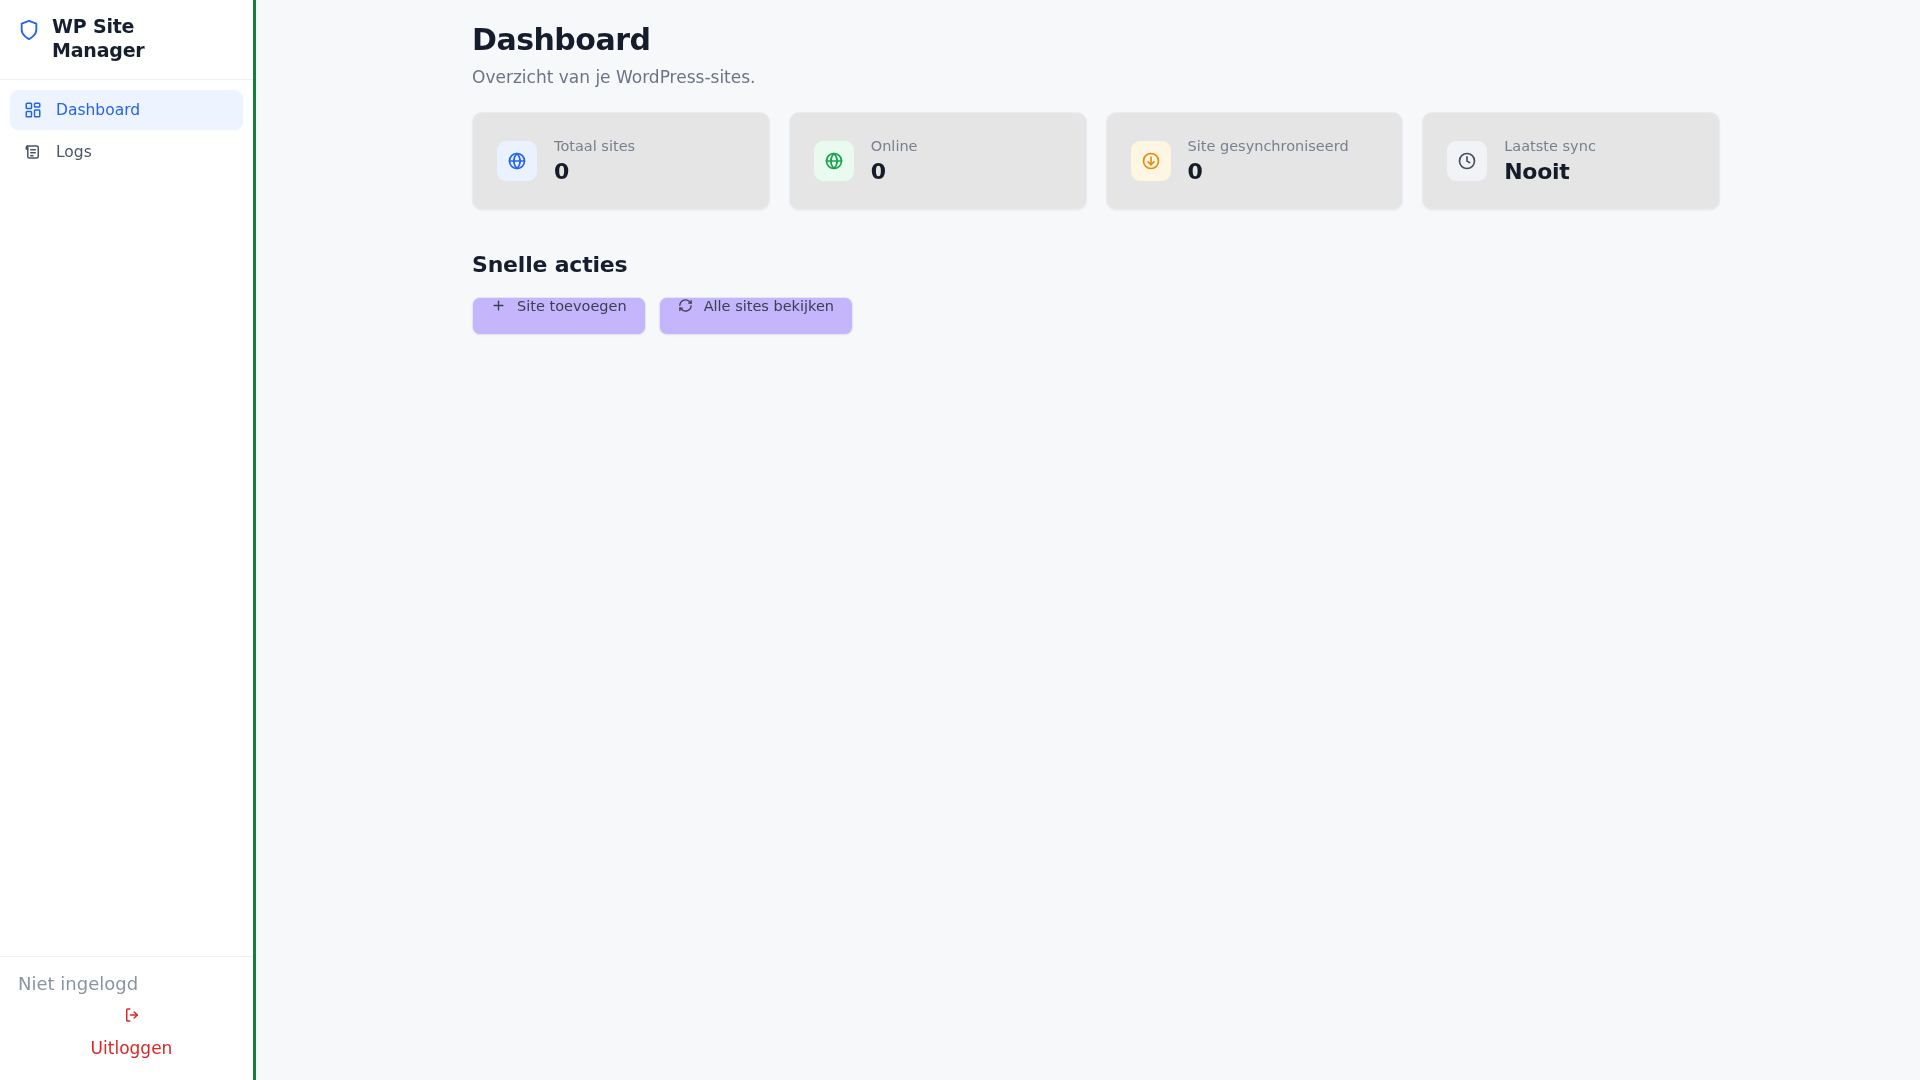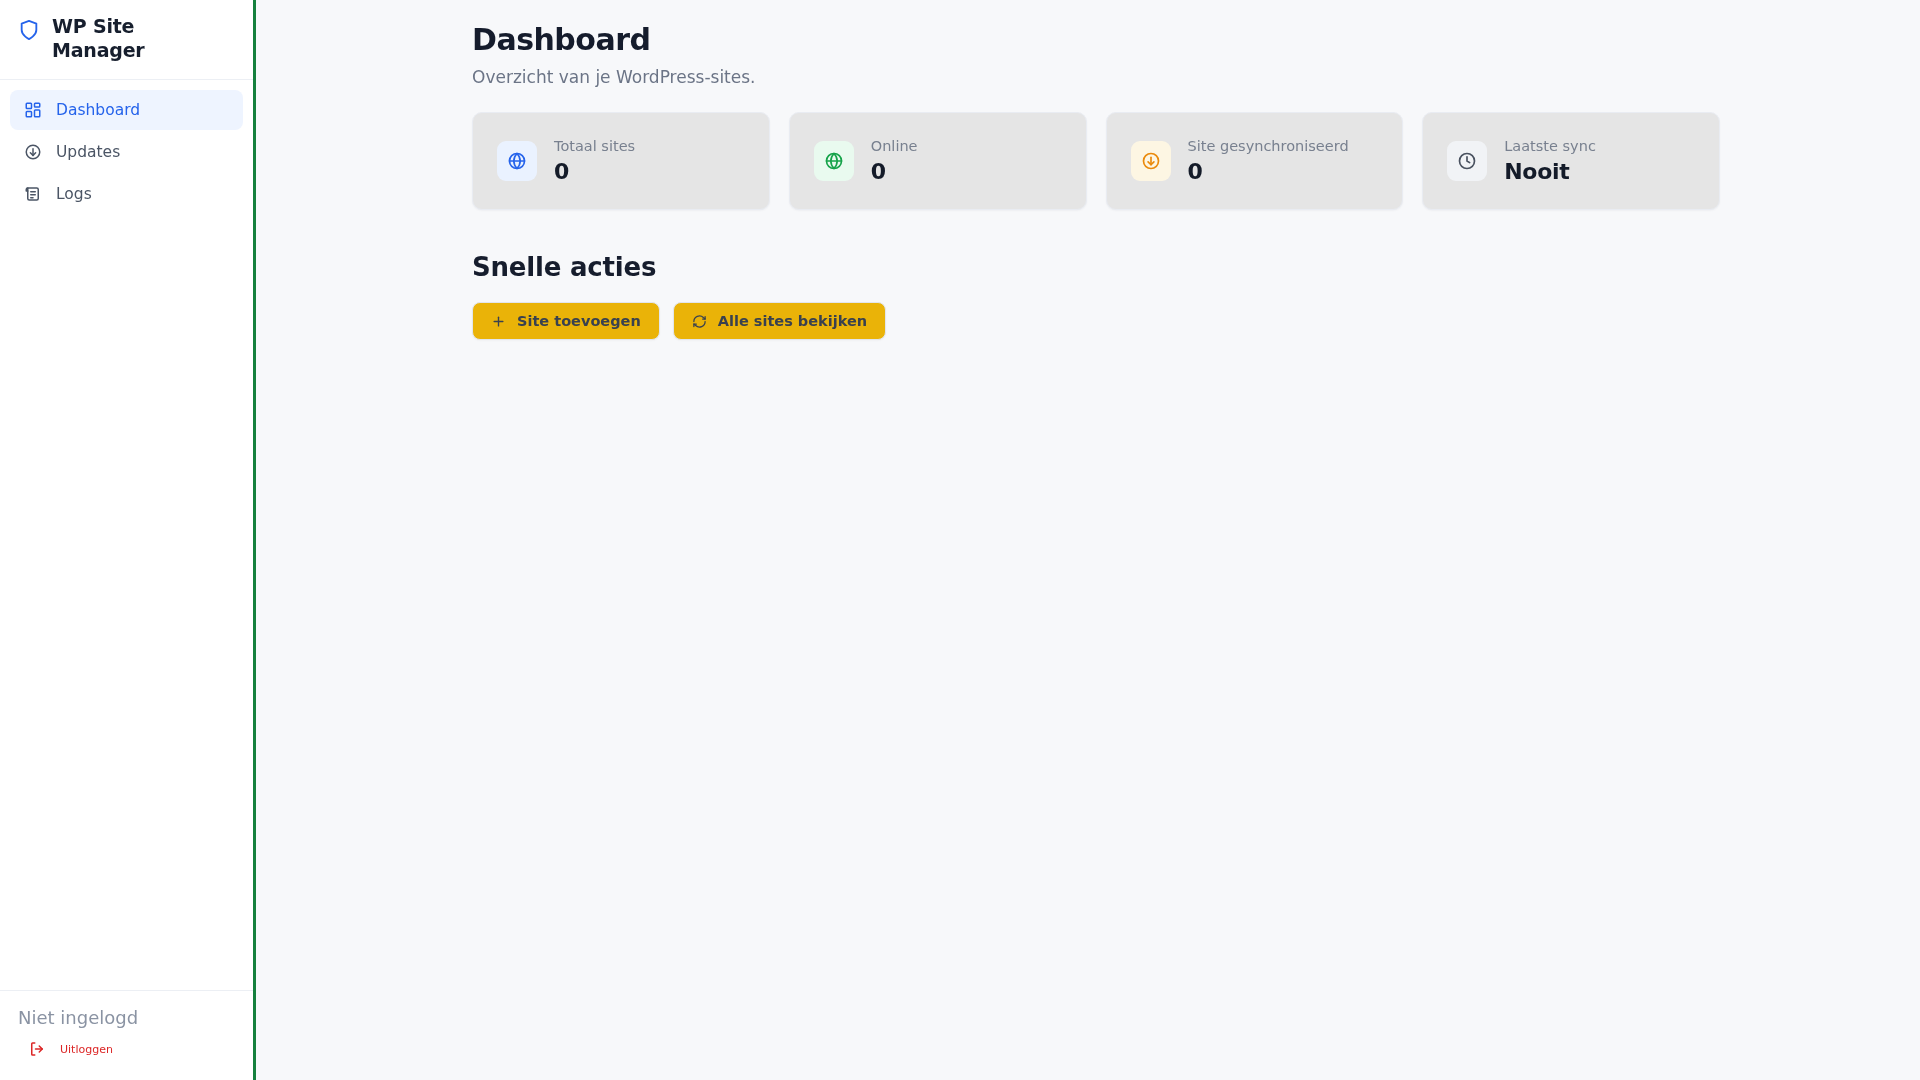--- a/index.html
+++ b/index.html
@@ -91,22 +91,23 @@
     font-size: 18px;
     color: #8a93a3;
     margin-bottom: 12px;
   }
   .logout {
     display: flex;
     align-items: center;
     gap: 14px;
     padding-left: 10px;
     color: #dc2626;
-    font-size: 11px;
+    font-size: 17px;
     cursor: pointer;
+    flex-direction: column;
   }
   .logout .nav-icon { line-height: 0; }
 
   
   .main {
     flex: 1 1 auto;
     height: 1080px;
     background: #f7f8fa;
     padding: 22px 0 0 0;
     overflow: hidden;
@@ -171,46 +172,45 @@
     font-size: 22px;
     font-weight: 700;
     color: #141b29;
     line-height: 1.15;
     letter-spacing: -0.3px;
   }
 
   
   .section-title {
     margin-top: 42px;
-    font-size: 26px;
+    font-size: 22px;
     font-weight: 700;
     color: #161d2d;
     letter-spacing: -0.2px;
   }
   .actions {
     display: flex;
     gap: 13px;
     margin-top: 20px;
   }
   .action-btn {
     display: inline-flex;
-    align-items: center;
+    align-items: flex-start;
     gap: 11px;
     height: 38px;
     padding: 0 18px;
-    background: #eab308;
+    background: #c4b5fd;
     border: 1px solid #e2e6ed;
     border-radius: 8px;
     font-size: 14.5px;
     color: #39414f;
     cursor: pointer;
     font-family: inherit;
     box-shadow: 0 1px 2px rgba(16, 24, 40, 0.03);
     white-space: nowrap;
-    font-weight: bold;
   }
   .action-btn .btn-icon { line-height: 0; flex: 0 0 auto; }
 </style>
 </head>
 <body>
 
 <div class="app">
 
   <aside class="sidebar">
 
@@ -231,30 +231,20 @@
             <rect x="3" y="3" width="7" height="7" rx="1"></rect>
             <rect x="14" y="3" width="7" height="5" rx="1"></rect>
             <rect x="14" y="12" width="7" height="9" rx="1"></rect>
             <rect x="3" y="14" width="7" height="7" rx="1"></rect>
           </svg>
         </span>
         <span>Dashboard</span>
       </a>
 
 
-      <a class="nav-item">
-        <span class="nav-icon">
-          <svg width="18" height="18" viewBox="0 0 24 24" fill="none" stroke="#4b5565" stroke-width="2" stroke-linecap="round" stroke-linejoin="round">
-            <circle cx="12" cy="12" r="9"></circle>
-            <path d="M12 7.5v9"></path>
-            <path d="M8.5 13l3.5 3.5 3.5-3.5"></path>
-          </svg>
-        </span>
-        <span>Updates</span>
-      </a>
 
       <a class="nav-item">
         <span class="nav-icon">
           <svg width="18" height="18" viewBox="0 0 24 24" fill="none" stroke="#4b5565" stroke-width="2" stroke-linecap="round" stroke-linejoin="round">
             <path d="M5 4h12a2 2 0 0 1 2 2v12a2 2 0 0 1-2 2H7a2 2 0 0 1-2-2V4z"></path>
             <path d="M5 4a2 2 0 0 0-2 2v2h2"></path>
             <path d="M9 9h6"></path>
             <path d="M9 13h6"></path>
             <path d="M9 17h3"></path>
           </svg>

